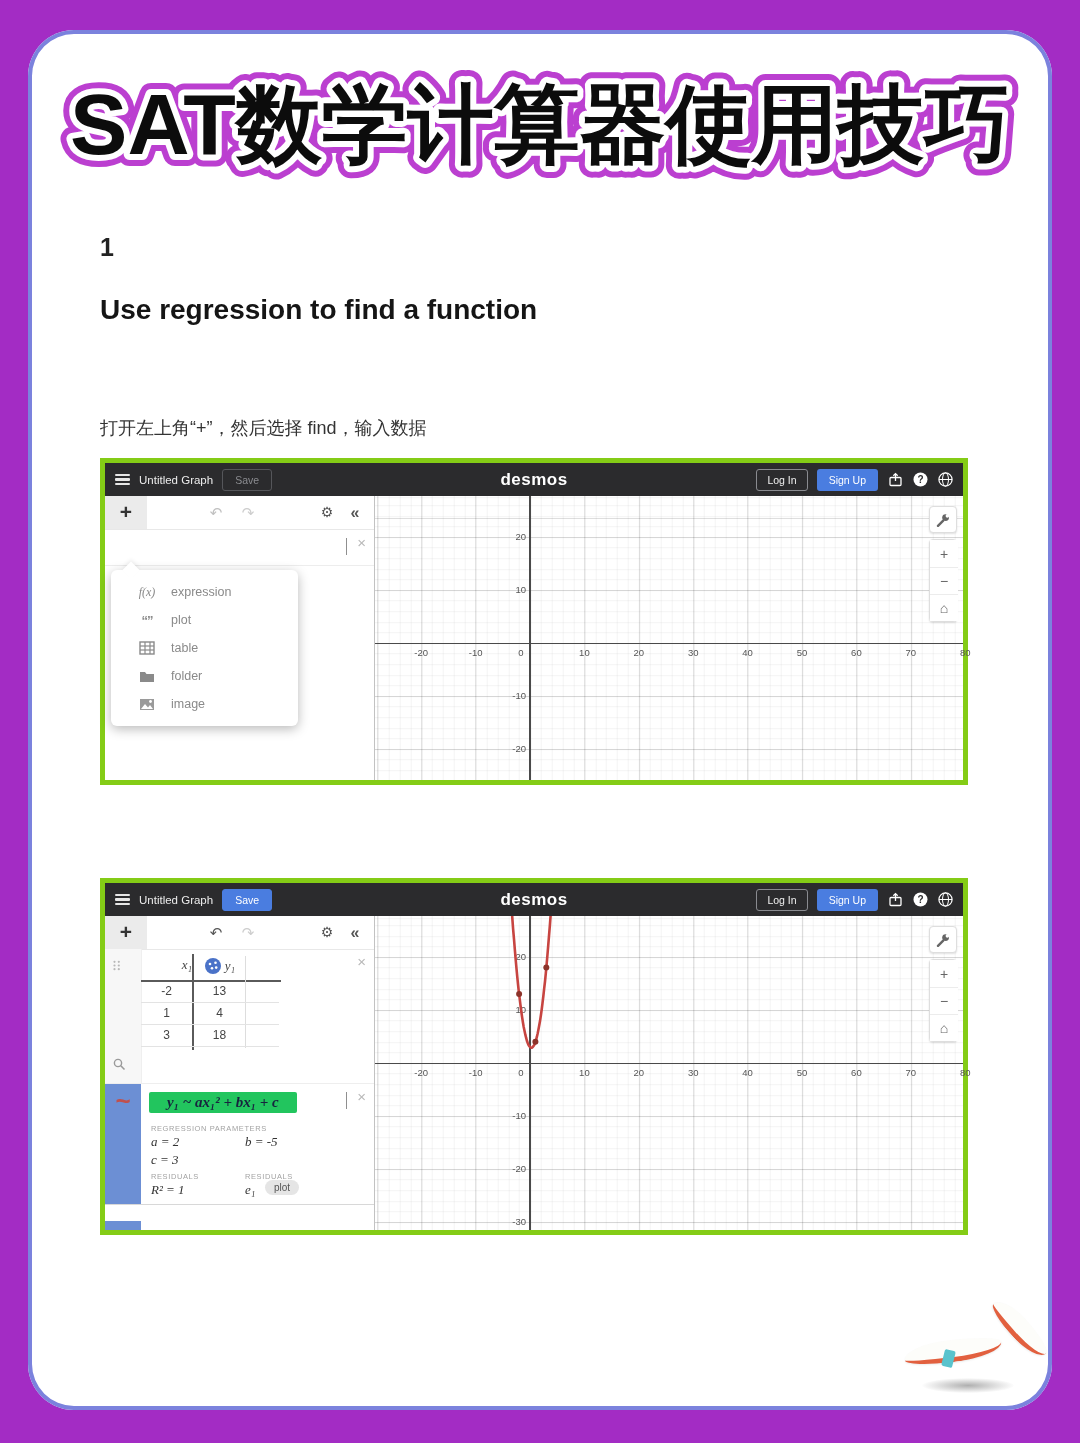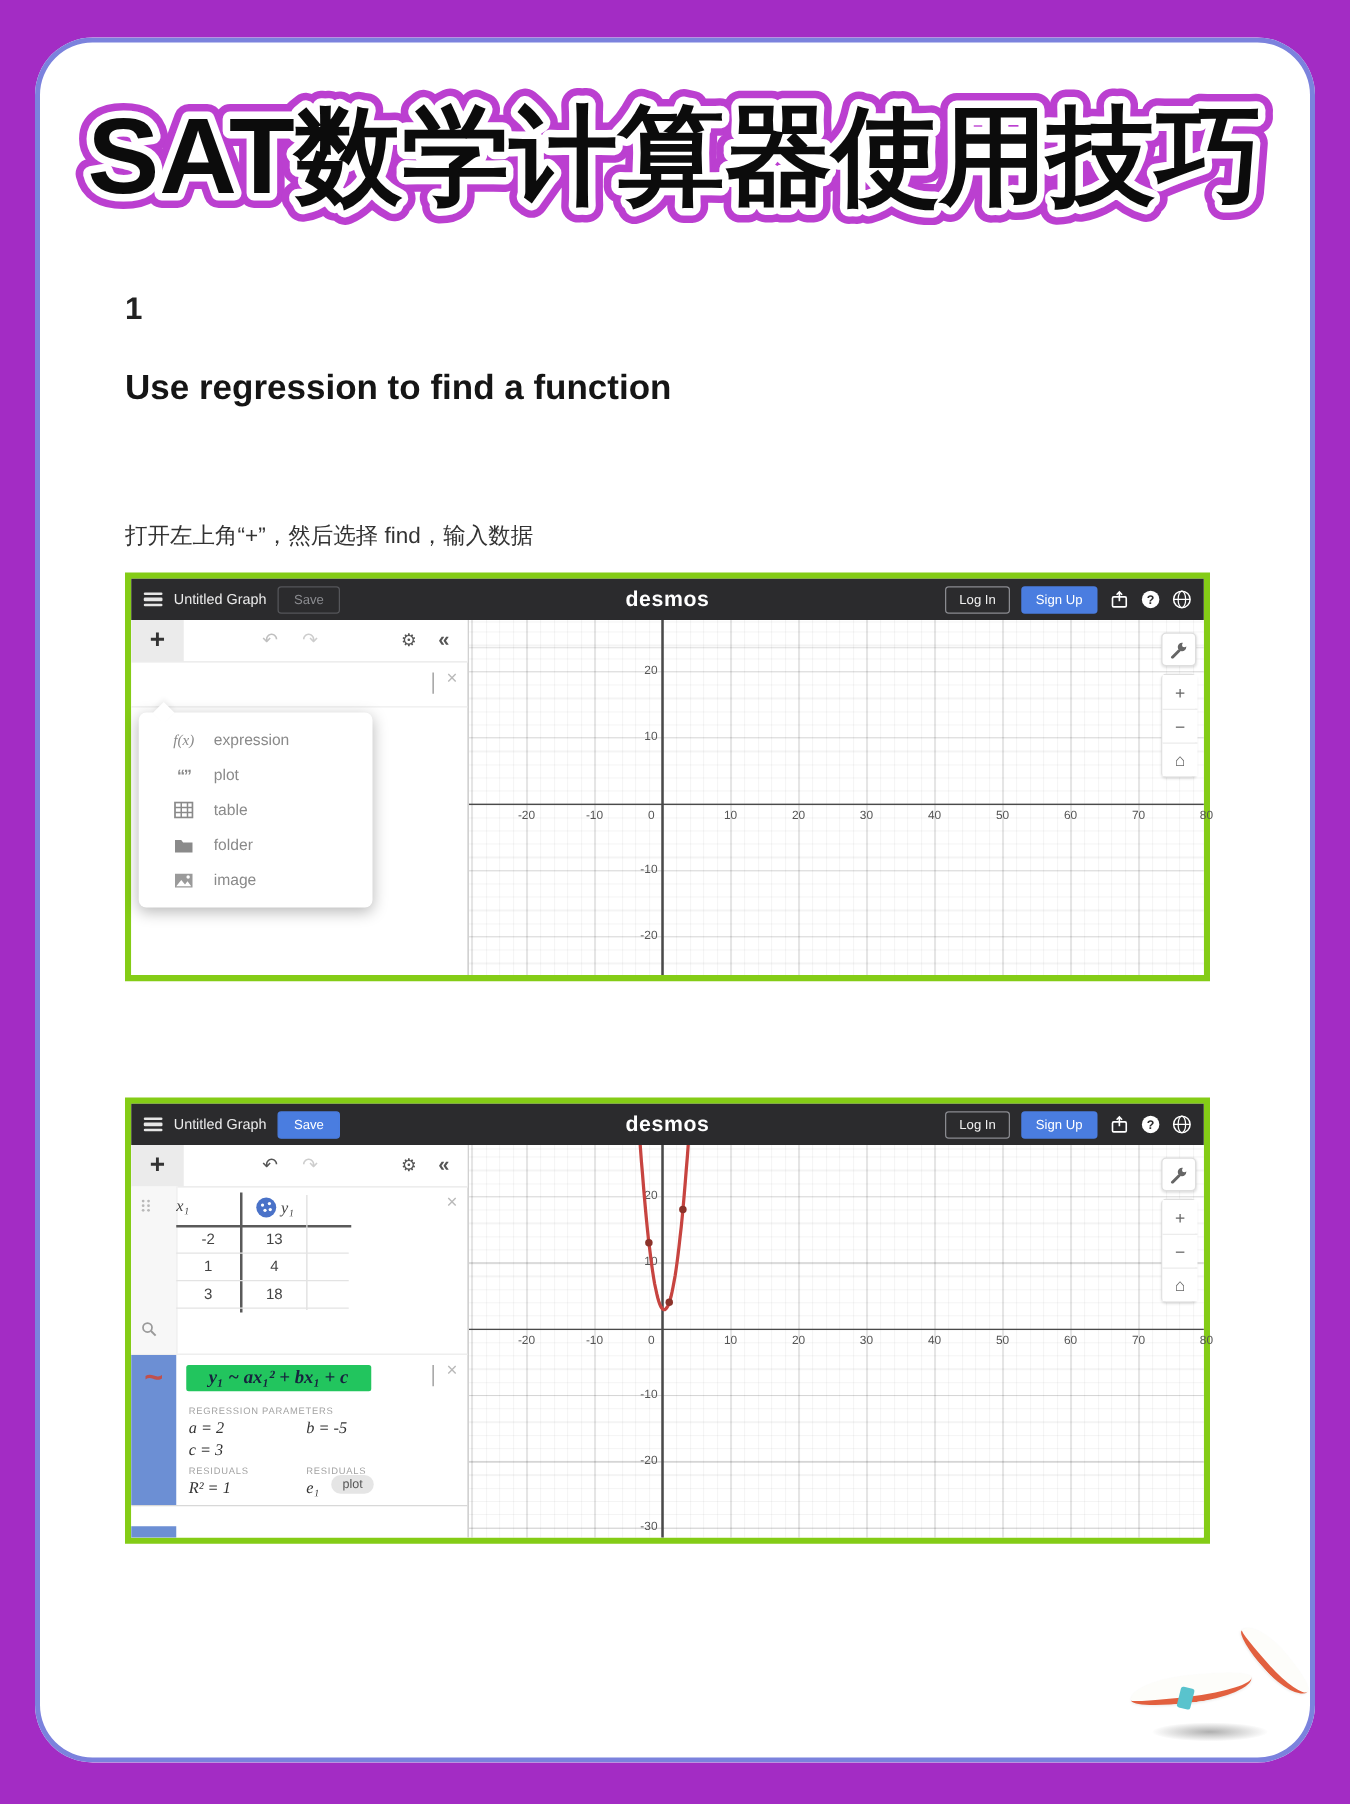--- a/index.html
+++ b/index.html
@@ -67,21 +67,21 @@
 
   
   .table-block{position:absolute;top:33px;left:0;right:0;height:134px;border-bottom:1px solid #e4e4e4}
   .tb-gutter{position:absolute;left:0;top:0;width:36px;bottom:0;background:#f7f7f7;border-right:1px solid #efefef}
   .drag-ic{position:absolute;left:7px;top:8px}
   .mag-ic{position:absolute;left:8px;bottom:8px}
   .tbl-vdark{position:absolute;left:87px;top:5px;height:96px;width:1.5px;background:#5a5a5a}
   .tbl-vlight{position:absolute;left:140px;top:7px;height:92px;width:1px;background:#ddd}
   .tbl-hdark{position:absolute;left:36px;top:31px;width:140px;height:1.5px;background:#5a5a5a}
   .tbl-hlight{position:absolute;left:36px;width:138px;height:1px;background:#e3e3e3}
-  .th{position:absolute;top:8px;font-family:"Liberation Serif",serif;font-style:italic;font-size:13px;color:#444;text-align:left}
+  .th{position:absolute;top:8px;font-family:"Liberation Serif",serif;font-style:italic;font-size:13px;color:#444;text-align:right}
   .th1{left:36px;width:51px}
   .th2{left:89px;width:51px;display:flex;align-items:center;justify-content:center;gap:3px}
   .cell{position:absolute;width:51px;text-align:center;font-size:12px;color:#444}
   .c1{left:36px}.c2{left:89px}
 
   
   .reg-row{position:absolute;top:167px;left:0;right:0;height:120px;border-top:1px solid #eee;border-bottom:1px solid #d8d8d8}
   .reg-gutter{position:absolute;left:0;top:0;bottom:0;width:36px;background:#6c8fd4;color:#c0504d;
               font-size:26px;font-weight:bold;text-align:center;line-height:34px}
   .formula{position:absolute;left:44px;top:8px;font-family:"Liberation Serif",serif;font-style:italic;

